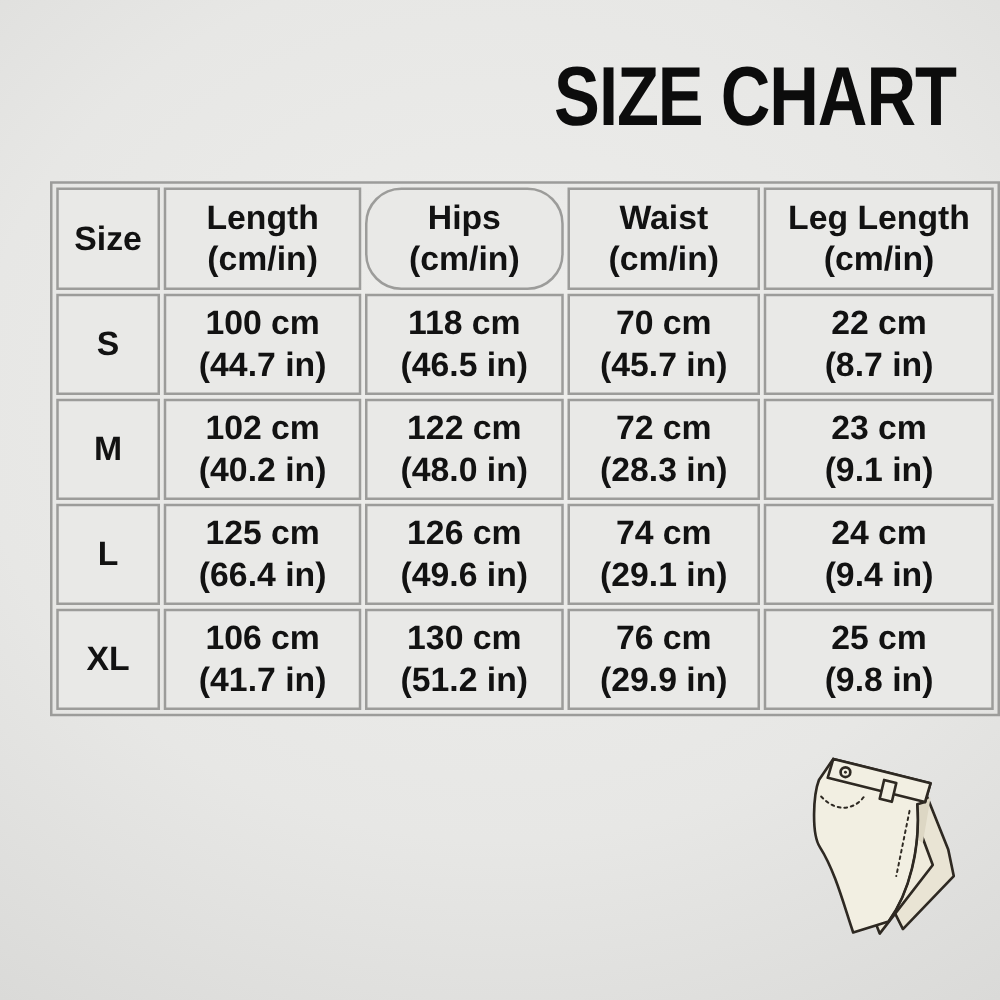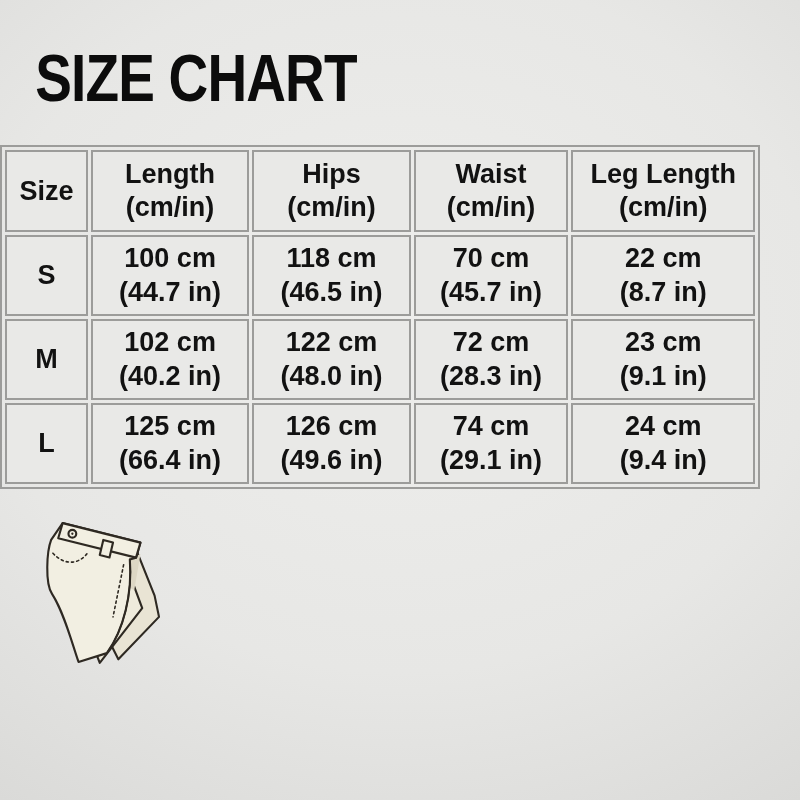--- a/index.html
+++ b/index.html
@@ -4,21 +4,21 @@
 <style>
   html, body { margin: 0; padding: 0; }
   body {
     width: 800px; height: 800px; overflow: hidden;
     font-family: "Liberation Sans", "DejaVu Sans", sans-serif;
     color: #121212;
   }
   .canvas {
     width: 800px; height: 800px;
     background: radial-gradient(ellipse 95% 80% at 50% 40%, #eeeeec 0%, #e7e7e5 55%, #d7d7d5 100%);
-    display: flex; flex-direction: column; align-items: flex-start;
+    display: flex; flex-direction: column; align-items: flex-end;
   }
   .title {
     margin: 0; padding-top: 44px;
     font-size: 67px; font-weight: 700; line-height: 1;
     letter-spacing: -1px; color: #0c0c0c;
     transform: scaleX(0.82); transform-origin: 50% 50%;
     white-space: nowrap;
   }
   table.size-table {
     margin-top: 34px;
@@ -32,21 +32,21 @@
     border: 2px solid #9c9c9a;
     background: #e9e9e7;
     text-align: center; vertical-align: middle;
     font-weight: 700;
     padding: 0;
   }
   .size-table th { height: 78px; font-size: 27px; line-height: 1.22; }
   .size-table td { height: 77px; font-size: 27px; line-height: 1.25; }
   .col-size { width: 11%; }
   .col-length { width: 21.5%; margin-left: 36px; }
-  .col-hips { width: 21.5%; }
+  .col-hips { width: 21.5%; border-radius: 29px; }
   .col-waist { width: 21%; }
   .col-leg { width: 25%; }
   .cell-line { display: block; }
   .pants-wrap { margin-top: 20px; }
 </style>
 </head>
 <body>
 
 <div class="canvas">
 
@@ -131,20 +131,39 @@
         <td>
           <span class="cell-line">74 cm</span>
           <span class="cell-line">(29.1 in)</span>
         </td>
         <td>
           <span class="cell-line">24 cm</span>
           <span class="cell-line">(9.4 in)</span>
         </td>
       </tr>
 
+      <tr>
+        <td>XL</td>
+        <td>
+          <span class="cell-line">106 cm</span>
+          <span class="cell-line">(41.7 in)</span>
+        </td>
+        <td>
+          <span class="cell-line">130 cm</span>
+          <span class="cell-line">(51.2 in)</span>
+        </td>
+        <td>
+          <span class="cell-line">76 cm</span>
+          <span class="cell-line">(29.9 in)</span>
+        </td>
+        <td>
+          <span class="cell-line">25 cm</span>
+          <span class="cell-line">(9.8 in)</span>
+        </td>
+      </tr>
 
     </tbody>
   </table>
 
   <div class="pants-wrap">
     <svg width="196" height="168" viewBox="0 0 220 190">
       <g stroke="#2e2922" stroke-width="2.4" stroke-linejoin="round" stroke-linecap="round">
 
         <path d="M150,38 L174,98 L179,122 L133,170 L117,138 Z" fill="#e9e4d4"></path>
         <path d="M134,42 L160,112 L112,174 L96,133 Z" fill="#efebdc"></path>

